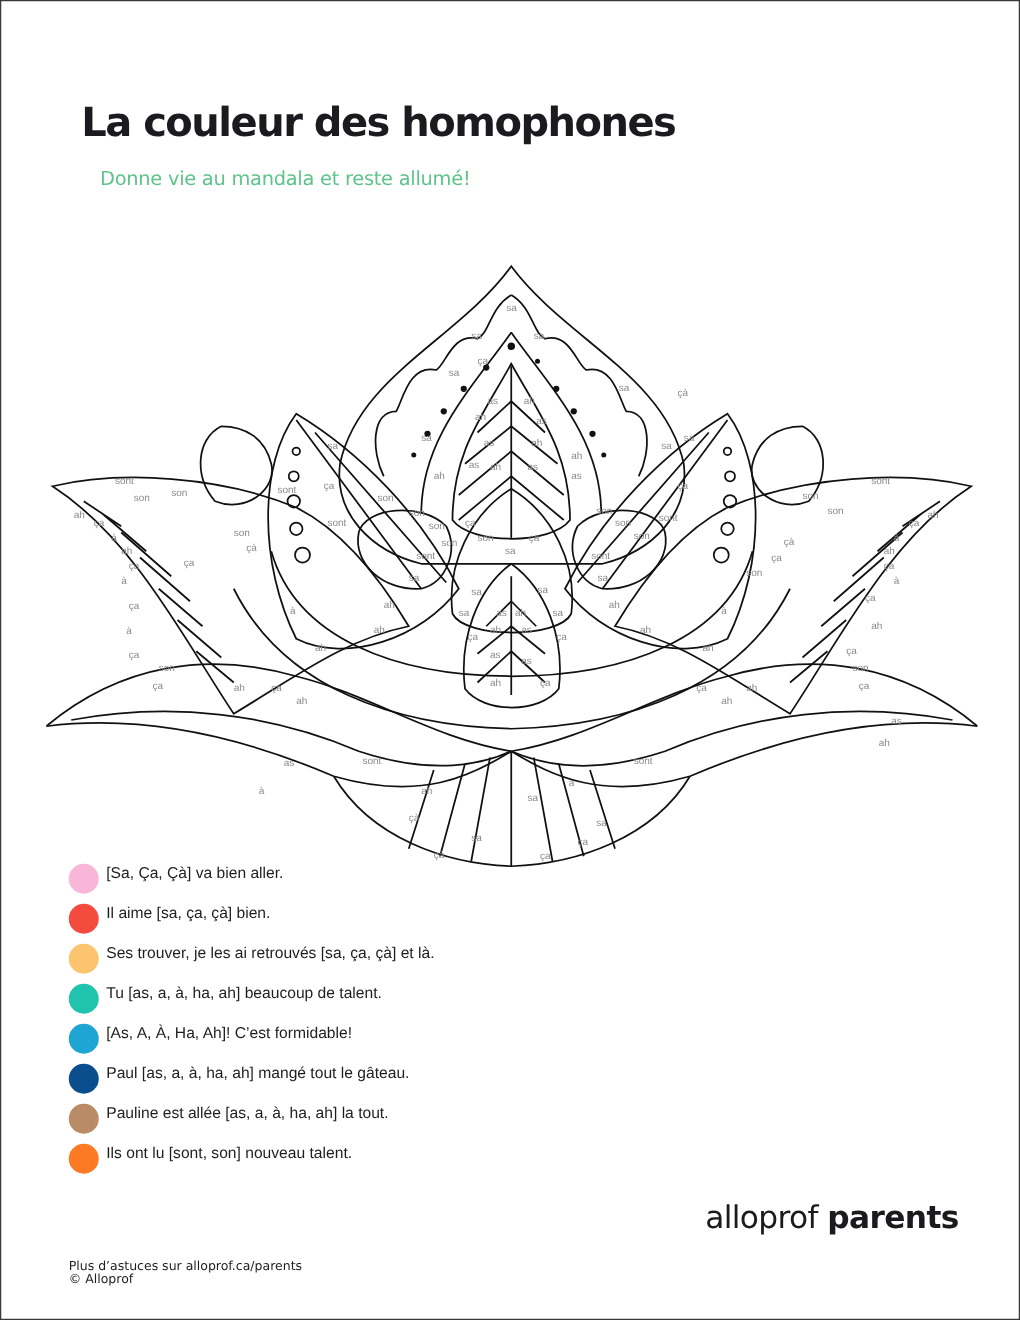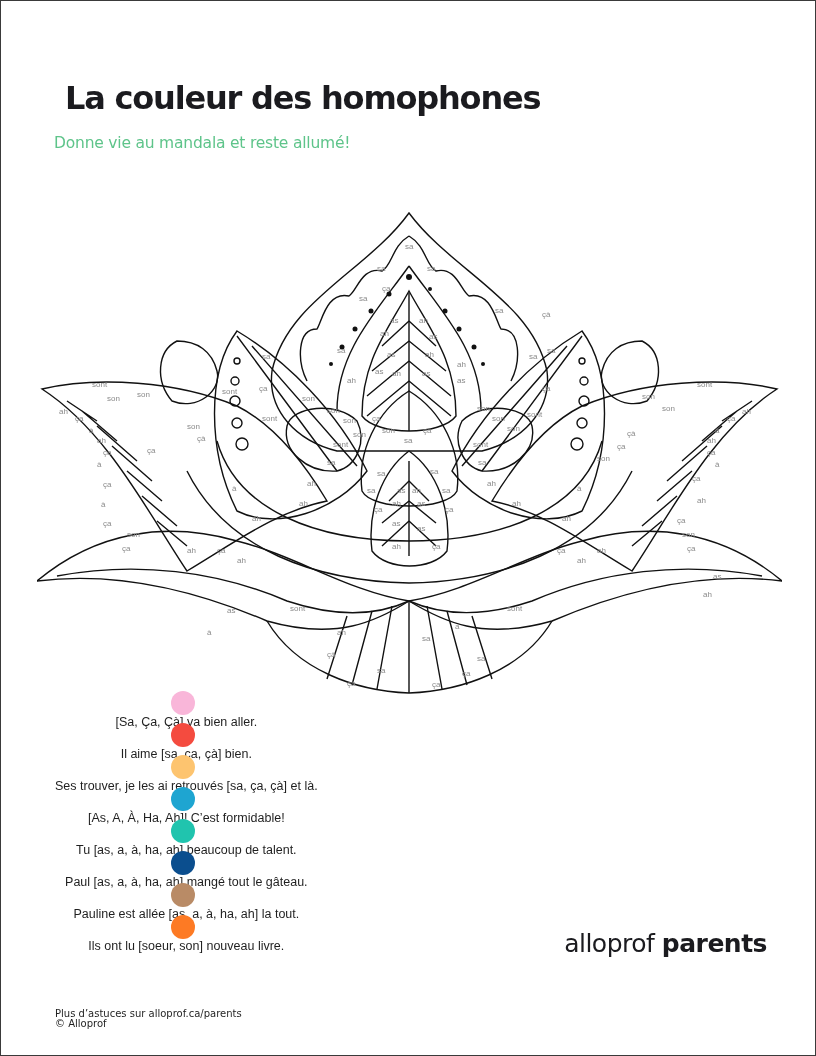--- a/index.html
+++ b/index.html
@@ -12,33 +12,33 @@
     .title {
       position: absolute; left: 52px; top: 66px;
       font-family: "DejaVu Sans", sans-serif; font-weight: bold;
       font-size: 32px; letter-spacing: -1.2px; color: #1b1b1f; margin: 12px;
     }
     .subtitle {
       position: absolute; left: 53px; top: 132px;
       font-family: "DejaVu Sans", sans-serif;
       font-size: 15.5px; line-height: 20px; color: #5ec48a; letter-spacing: -0.2px;
     }
-    .subtitle div { white-space: nowrap; }
+    .subtitle div { white-space: nowrap; margin-left: 26px; }
     .mandala { position: absolute; left: 36px; top: 210px; width: 745px; height: 485px; }
     .mandala text { font-family: "Liberation Sans", sans-serif; font-size: 8px; fill: #8a8a8a; }
     .legend { position: absolute; left: 54px; top: 690px; }
-    .legend-item { display: flex; align-items: center; height: 32px; flex-direction: column; }
+    .legend-item { display: flex; height: 32px; }
     .swatch { width: 24px; height: 24px; border-radius: 50%; flex: none; margin-right: 6px; }
     .legend-text { font-size: 12.5px; color: #1f1f1f; white-space: nowrap; }
     .footer-left {
       position: absolute; left: 54px; top: 979px;
       font-family: "DejaVu Sans", sans-serif; font-size: 10px; line-height: 10px; color: #1f1f1f; margin-top: 29px;
     }
     .brand {
-      position: absolute; right: 48px; top: 928px;
+      position: absolute; right: 48px; top: 958px;
       font-family: "DejaVu Sans", sans-serif; font-size: 25px; color: #1b1b1f; letter-spacing: -0.5px;
     }
     .brand .light { font-weight: normal; }
     .brand .bold { font-weight: bold; }
   </style>
 </head>
 <body>
 
 <h1 class="title">La couleur des homophones</h1>
 
@@ -246,38 +246,38 @@
   </div>
   <div class="legend-item">
     <span class="swatch" style="background:#f44b3f"></span>
     <span class="legend-text">Il aime [sa, ça, çà] bien.</span>
   </div>
   <div class="legend-item">
     <span class="swatch" style="background:#fdc46f"></span>
     <span class="legend-text">Ses trouver, je les ai retrouvés [sa, ça, çà] et là.</span>
   </div>
   <div class="legend-item">
+    <span class="swatch" style="background:#20c4ae"></span>
+    <span class="legend-text">Tu [as, a, à, ha, ah] beaucoup de talent.</span>
+  </div>
+  <div class="legend-item">
     <span class="swatch" style="background:#1ea5d1"></span>
     <span class="legend-text">[As, A, À, Ha, Ah]! C’est formidable!</span>
   </div>
   <div class="legend-item">
-    <span class="swatch" style="background:#20c4ae"></span>
-    <span class="legend-text">Tu [as, a, à, ha, ah] beaucoup de talent.</span>
-  </div>
-  <div class="legend-item">
     <span class="swatch" style="background:#0b4e8e"></span>
     <span class="legend-text">Paul [as, a, à, ha, ah] mangé tout le gâteau.</span>
   </div>
   <div class="legend-item">
     <span class="swatch" style="background:#b98b66"></span>
     <span class="legend-text">Pauline est allée [as, a, à, ha, ah] la tout.</span>
   </div>
   <div class="legend-item">
     <span class="swatch" style="background:#fd7a24"></span>
-    <span class="legend-text">Ils ont lu [soeur, son] nouveau livre.</span>
+    <span class="legend-text">Ils ont lu [sont, son] nouveau talent.</span>
   </div>
 </div>
 
 <div class="footer-left">
   <div>Plus d’astuces sur alloprof.ca/parents</div>
   <div>© Alloprof</div>
 </div>
 
 <div class="brand">
   <span class="light">alloprof</span>

